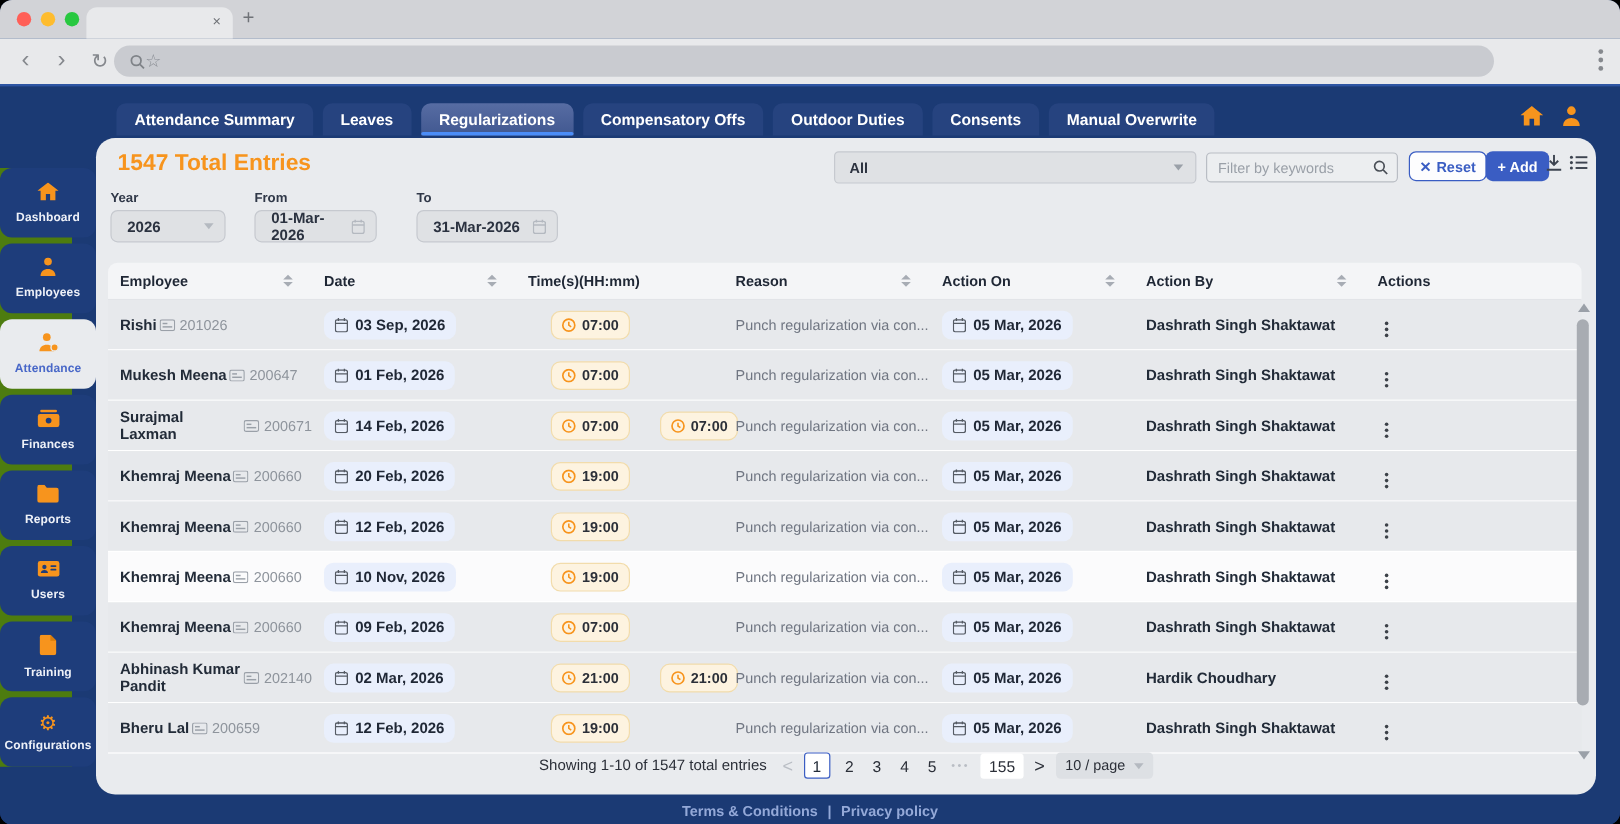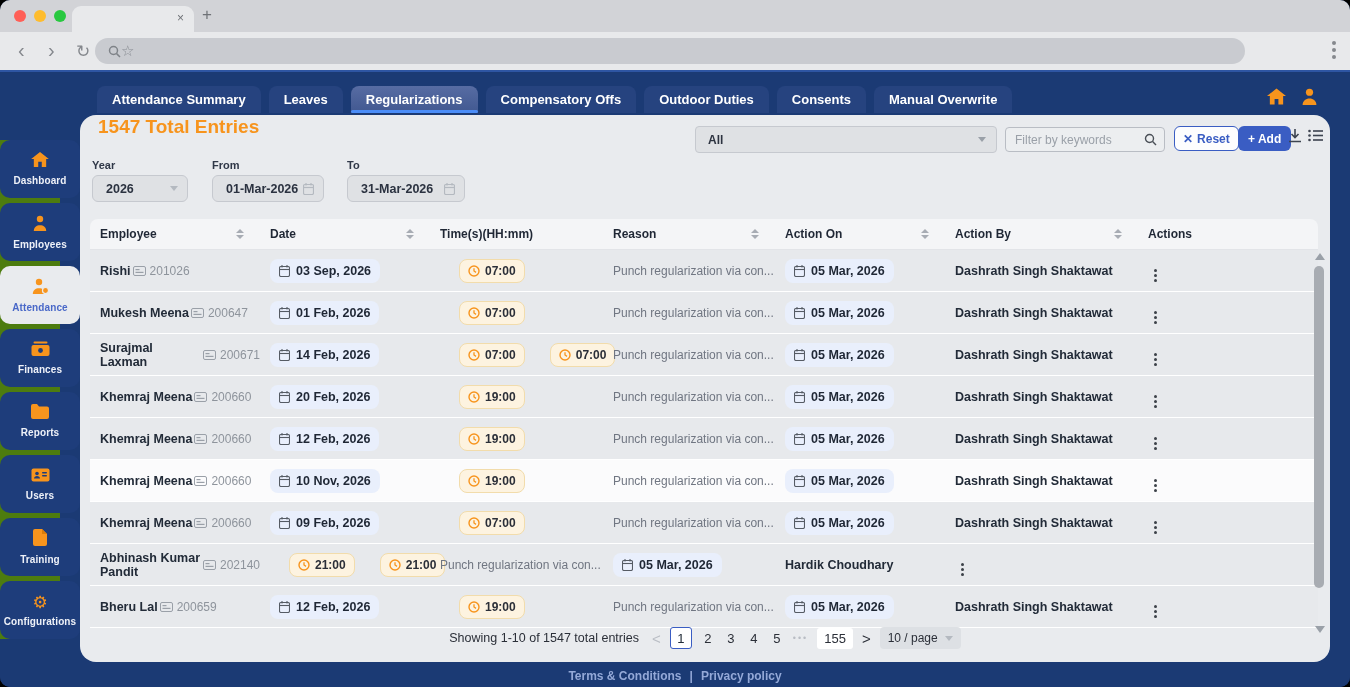--- a/index.html
+++ b/index.html
@@ -36,21 +36,21 @@
   .sidebar{position:absolute;left:0;top:68px;width:60px;background:#4d7c0f;}
   .side-item{width:80px;height:58px;margin-bottom:5px;background:#1e3d7b;border-radius:10px;display:flex;flex-direction:column;align-items:center;justify-content:center;gap:4px;}
   .side-item:last-child{margin-bottom:0;}
   .side-item .lbl{font-size:10px;font-weight:bold;color:#eef1f8;letter-spacing:.1px;}
   .side-item.active{background:#e9ebee;}
   .side-item.active .lbl{color:#4968c8;}
   .gear-glyph{font-size:17px;color:#f7941d;line-height:18px;}
 
   
   .panel{position:absolute;left:80px;top:43px;right:20px;bottom:25px;background:#e9ebee;border-radius:16px;}
-  .panel-title{position:absolute;left:18px;top:1px;font-size:19px;font-weight:bold;color:#f7941d;}
+  .panel-title{position:absolute;left:18px;top:11px;font-size:19px;font-weight:bold;color:#f7941d;}
   .all-select{position:absolute;left:615px;top:11px;width:300px;height:25px;background:#dfe1e4;border:1px solid #c6c9cf;border-radius:4px;display:flex;align-items:center;}
   .all-select .val{margin-left:12px;font-size:12px;font-weight:bold;color:#2d3340;}
   .tri-down{width:0;height:0;border-left:4px solid transparent;border-right:4px solid transparent;border-top:5px solid #9aa0a8;margin-left:auto;margin-right:10px;}
   .kw-search{position:absolute;left:925px;top:12px;width:158px;height:23px;background:#eceef0;border:1px solid #b9bdc4;border-radius:4px;display:flex;align-items:center;}
   .kw-search .ph{margin-left:9px;font-size:12px;color:#9aa0a8;flex:1;}
   .kw-search .mag{margin-right:7px;display:flex;}
   .reset-btn{position:absolute;left:1094px;top:11px;height:25px;padding:0 8px;background:#fdfdfe;border:1.5px solid #3a5dc3;border-radius:6px;color:#3a5dc3;font-size:12px;font-weight:bold;display:flex;align-items:center;gap:4px;box-sizing:border-box;}
   .add-btn{position:absolute;left:1158px;top:11px;height:25px;padding:0 10px;background:#3a5dc3;border-radius:6px;color:#fff;font-size:12px;font-weight:bold;display:flex;align-items:center;}
   .dl-icon{position:absolute;right:28px;top:14px;display:flex;}
   .list-icon{position:absolute;right:7px;top:14px;display:flex;}
@@ -289,21 +289,21 @@
       </span>
 
       <span class="flabel" style="left:12px">Year</span>
       <span class="flabel" style="left:132px">From</span>
       <span class="flabel" style="left:267px">To</span>
 
       <div class="fbox" style="left:12px;width:96px">
         <span class="val">2026</span>
         <span class="ico tri-down" style="border-top-color:#b4b9c0"></span>
       </div>
-      <div class="fbox" style="left:132px;width:112px">
+      <div class="fbox" style="left:132px;width:102px">
         <span class="val">01-Mar-2026</span>
         <span class="ico">
           <svg width="11" height="12" viewBox="0 0 11 12">
               <rect x="0.5" y="1.5" width="10" height="10" rx="1.5" fill="none" stroke="#b4b9c0" stroke-width="1.2"></rect>
               <line x1="0.5" y1="4.5" x2="10.5" y2="4.5" stroke="#b4b9c0" stroke-width="1.2"></line>
               <line x1="3" y1="0" x2="3" y2="2.5" stroke="#b4b9c0" stroke-width="1.2"></line>
               <line x1="8" y1="0" x2="8" y2="2.5" stroke="#b4b9c0" stroke-width="1.2"></line>
             </svg>
         </span>
       </div>
@@ -747,20 +747,31 @@
       <span class="r-name">Abhinash Kumar Pandit</span>
       <span class="emp-id">
         <svg width="13" height="10" viewBox="0 0 13 10">
                     <rect x="0.5" y="0.5" width="12" height="9" rx="1.5" fill="none" stroke="#9aa0a8" stroke-width="1"></rect>
                     <rect x="2.5" y="3" width="4" height="1.2" fill="#9aa0a8"></rect>
                     <rect x="2.5" y="5.8" width="8" height="1.2" fill="#9aa0a8"></rect>
                   </svg>
         <span class="r-id">202140</span>
       </span>
     </div>
+    <div class="cell-pad">
+      <span class="pill-date">
+        <svg width="11" height="12" viewBox="0 0 11 12">
+                    <rect x="0.5" y="1.5" width="10" height="10" rx="1.5" fill="none" stroke="#555b64" stroke-width="1.1"></rect>
+                    <line x1="0.5" y1="4.5" x2="10.5" y2="4.5" stroke="#555b64" stroke-width="1.1"></line>
+                    <line x1="3" y1="0" x2="3" y2="2.5" stroke="#555b64" stroke-width="1.1"></line>
+                    <line x1="8" y1="0" x2="8" y2="2.5" stroke="#555b64" stroke-width="1.1"></line>
+                  </svg>
+        <span class="r-date">02 Mar, 2026</span>
+      </span>
+    </div>
     <div class="time-cell">
       <span class="pill-time">
         <svg width="12" height="12" viewBox="0 0 12 12">
                     <circle cx="6" cy="6" r="5" fill="none" stroke="#f7941d" stroke-width="1.4"></circle>
                     <path d="M6 3.2 V6 L8 7.4" fill="none" stroke="#f7941d" stroke-width="1.3"></path>
                   </svg>
         <span class="t-val">21:00</span>
       </span>
     <span class="pill-time">
         <svg width="12" height="12" viewBox="0 0 12 12">

